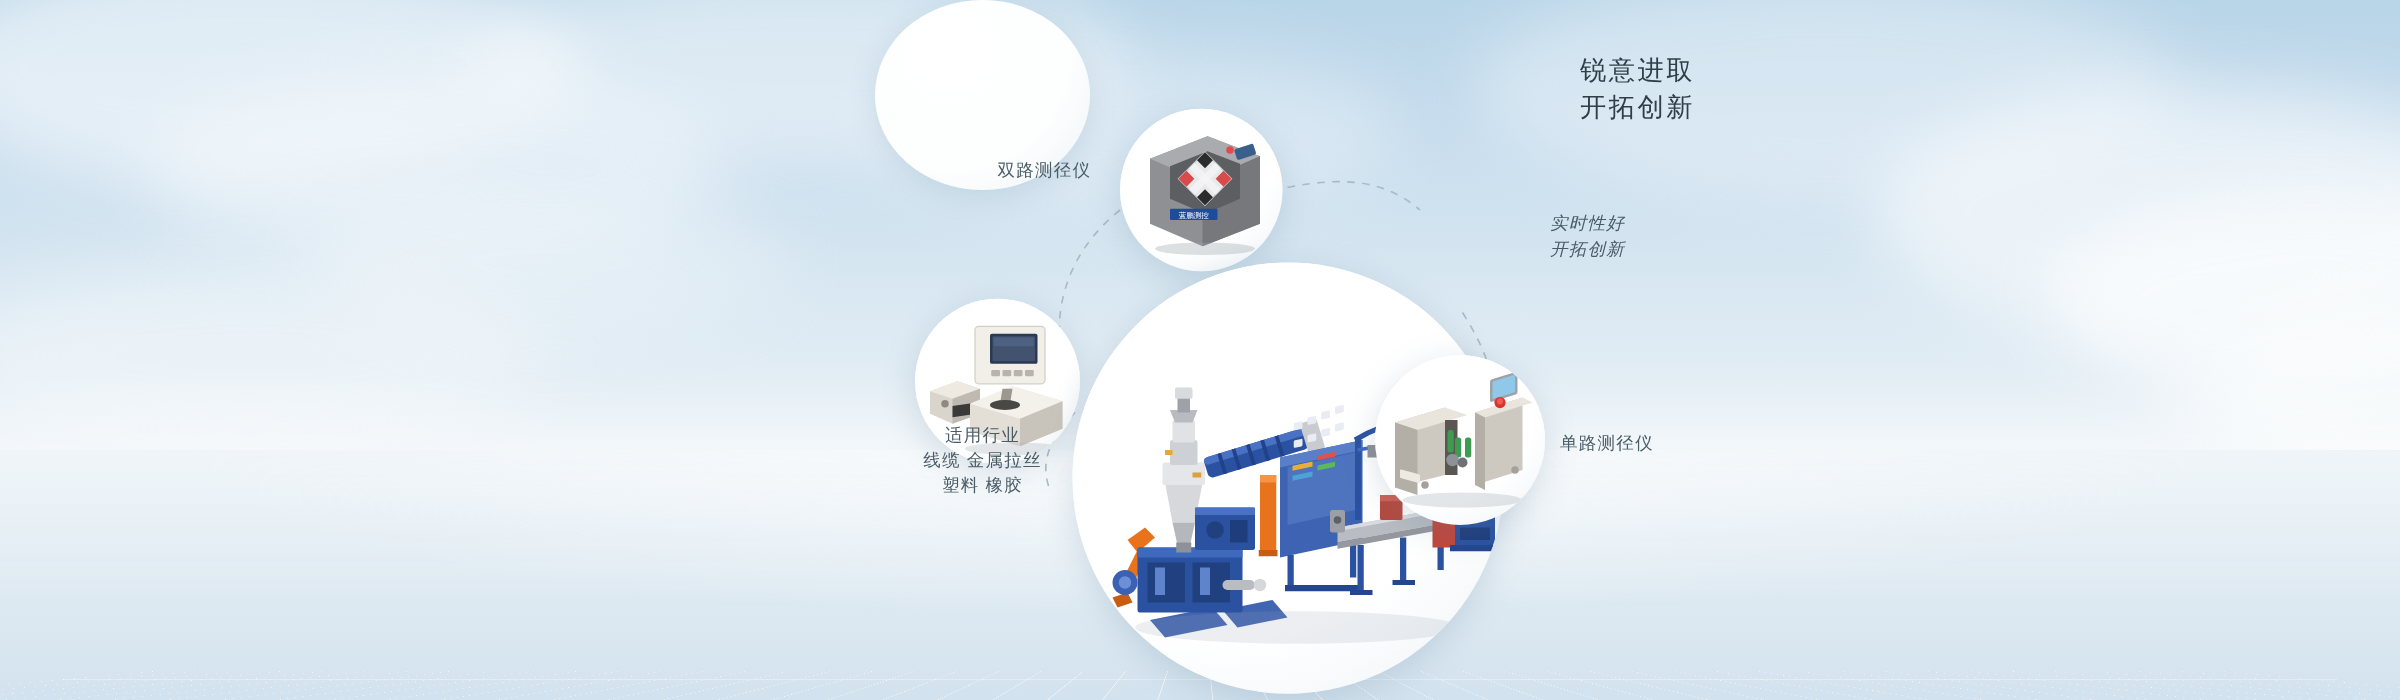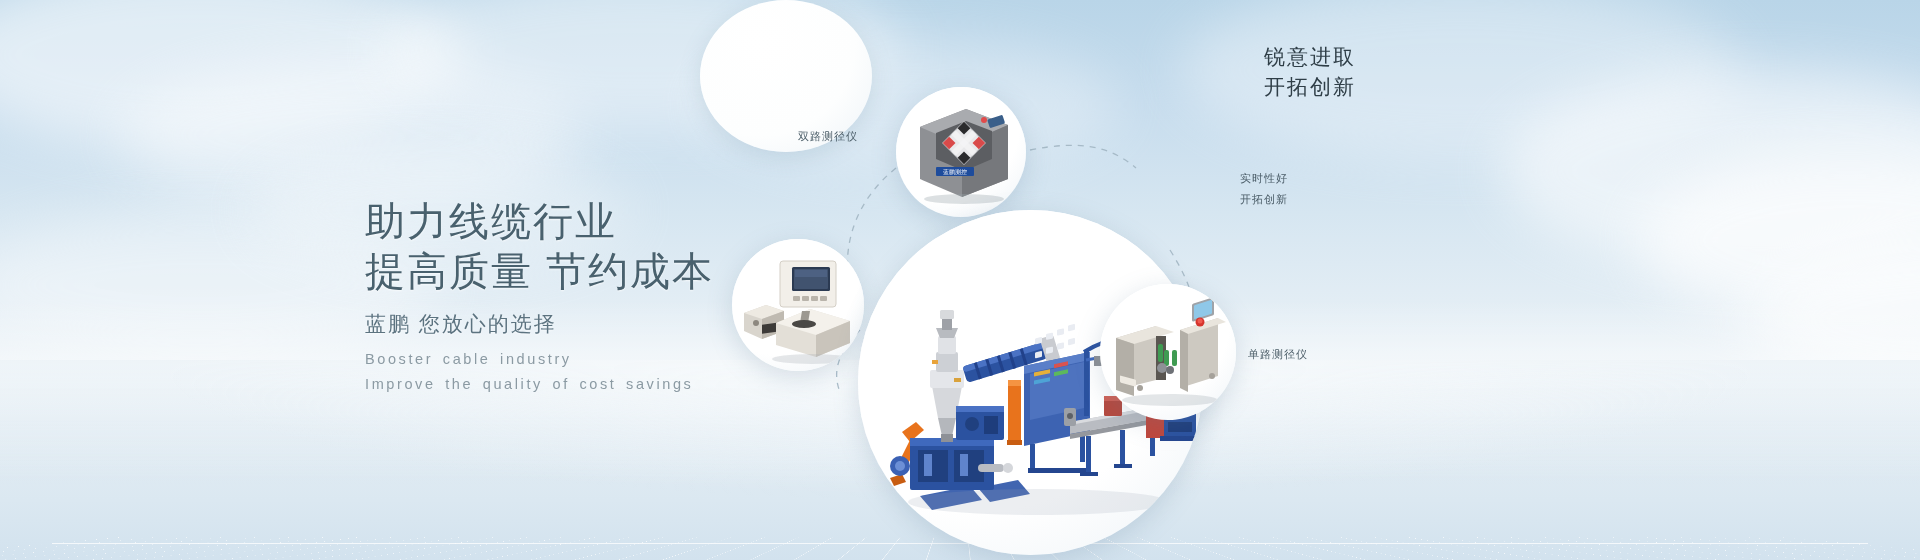--- a/index.html
+++ b/index.html
@@ -104,27 +104,27 @@
   }
   .slogan{
     position:absolute; left:0; right:0; top:42px; text-align:center;
     color:#2f3e47; font-size:21px; line-height:30px; letter-spacing:2px; font-weight:400;
   }
 
   
   .dash{ position:absolute; pointer-events:none; }
 
   
-  .lbl{ position:absolute; color:#4a5c67; font-size:11px; line-height:20px; letter-spacing:1px; white-space:nowrap; }
+  .lbl{ position:absolute; color:#4a5c67; font-size:14px; line-height:20px; letter-spacing:1px; white-space:nowrap; }
   .lbl.rt{ text-align:right; }
   .lbl.ct{ text-align:center; }
 
   .lbl-dual{ left:98px; top:126px; }
   .lbl-single{ left:548px; top:344px; }
-  .lbl-perf{ left:540px; top:168px; line-height:21px; }
+  .lbl-perf{ left:540px; top:168px; line-height:21px;font-style:italic; }
   .lbl-ind{ left:16px; top:338px; width:140px; text-align:center; line-height:20px; }
 
   
   .art{ position:absolute; inset:0; }
   .art svg{ width:100%; height:100%; display:block; }
 </style>
 </head>
 <body>
 
 <div class="banner">
@@ -140,27 +140,20 @@
   <div class="cloud c9"></div>
   <div class="cloud c10"></div>
   <div class="haze"></div>
 
   <div class="ground">
     <div class="gridwrap"></div>
     <div class="groundfade"></div>
     <div class="groundfade2"></div>
   </div>
 
-  <div class="copy">
-    <div class="h1">助力线缆行业</div>
-    <div class="h1">提高质量 节约成本</div>
-    <div class="sub">蓝鹏 您放心的选择</div>
-    <div class="en">Booster cable industry</div>
-    <div class="en">Improve the quality of cost savings</div>
-  </div>
 
   <div class="comp">
 
     <svg class="dash" style="left:0;top:0;width:1220px;height:560px;" viewBox="0 0 1220 560">
       <g fill="none" stroke="#9fb3c0" stroke-width="1.3" stroke-dasharray="6 6" opacity=".85">
         <path d="M196 168 C 150 205, 140 255, 152 300"></path>
         <path d="M330 150 C 380 140, 410 146, 436 168"></path>
         <path d="M470 250 C 492 285, 500 312, 492 340"></path>
         <path d="M160 330 C 138 352, 132 372, 140 392"></path>
       </g>
@@ -234,20 +227,25 @@
           <rect x="63" y="31" width="32" height="7" fill="#53688a" opacity=".7"></rect>
           <g fill="#b9b4ab">
             <rect x="61" y="57" width="7" height="5" rx="1"></rect>
             <rect x="70" y="57" width="7" height="5" rx="1"></rect>
             <rect x="79" y="57" width="7" height="5" rx="1"></rect>
             <rect x="88" y="57" width="7" height="5" rx="1"></rect>
           </g>
           <ellipse cx="80" cy="120" rx="40" ry="5" fill="#a8b0b6" opacity=".3"></ellipse>
         </svg>
       </div>
+    </div>
+    <div class="lbl lbl-ind ct">
+      <div>适用行业</div>
+      <div>线缆 金属拉丝</div>
+      <div>塑料 橡胶</div>
     </div>
 
     <div class="bubble b-main">
       <div class="art">
         <svg viewBox="0 0 345 345">
 
           <g fill="#2d55a8" opacity=".9">
             <path d="M62 286 L112 276 L124 290 L74 300 Z"></path>
             <path d="M120 278 L160 270 L172 284 L132 292 Z"></path>
           </g>

